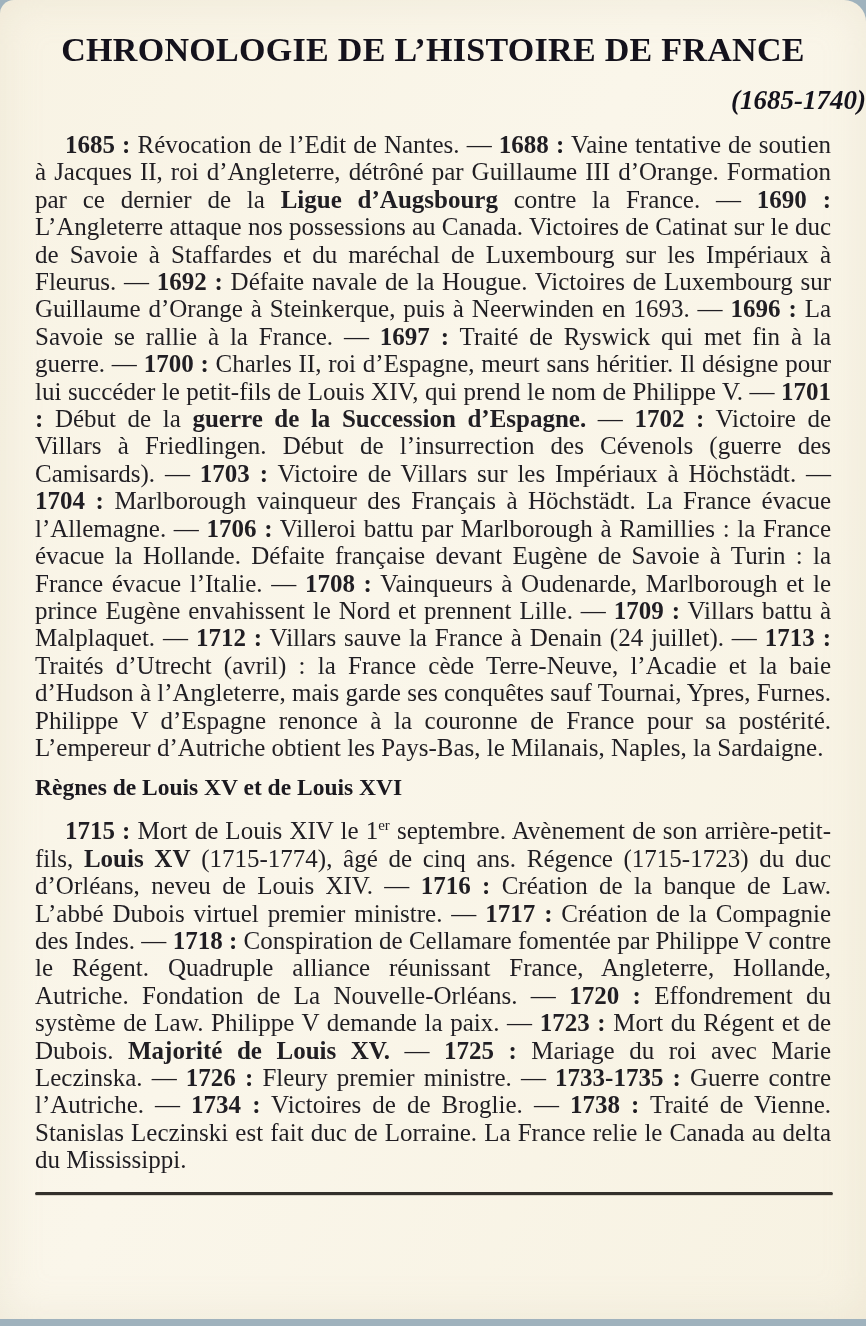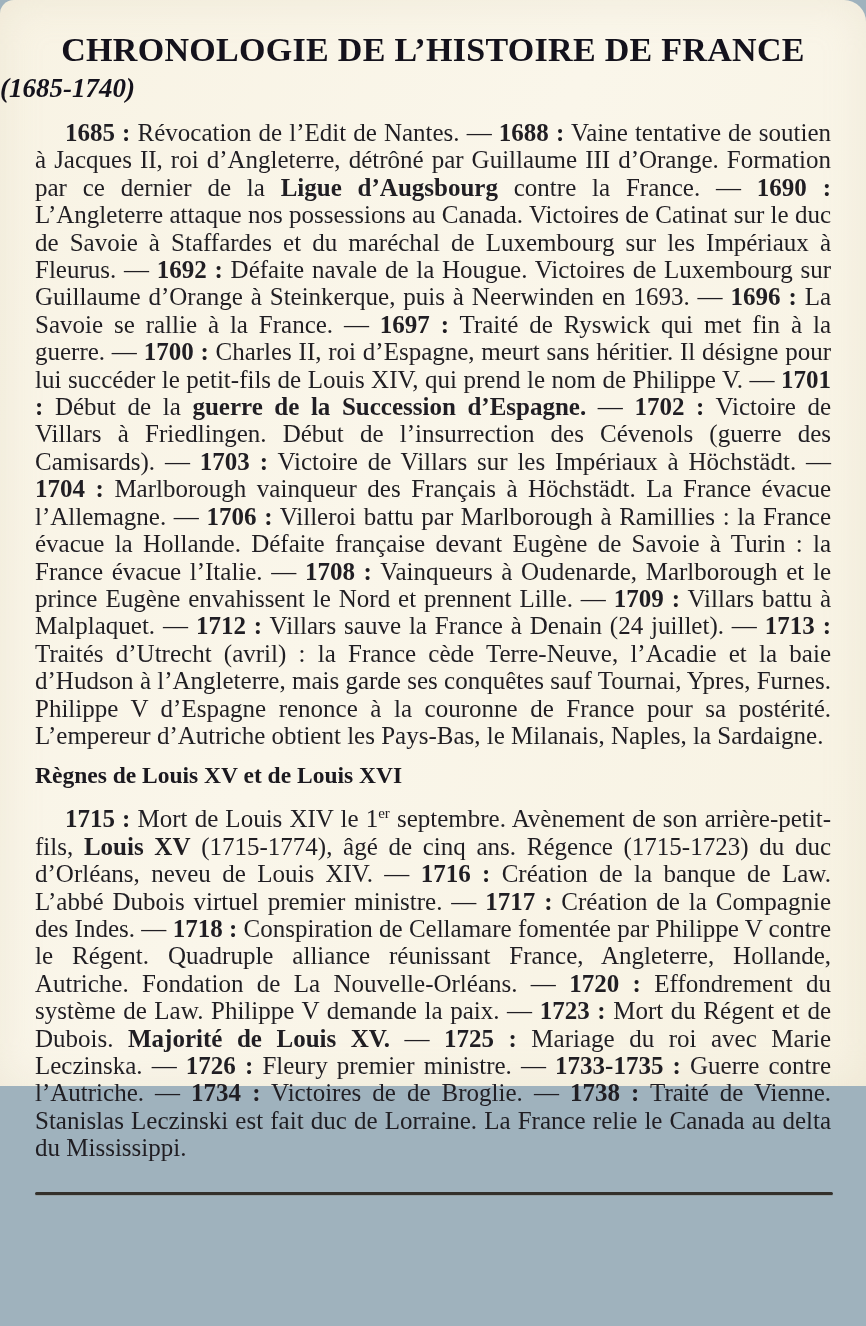--- a/index.html
+++ b/index.html
@@ -12,41 +12,41 @@
     background: #9fb2bd;
     font-family: "Liberation Serif", serif;
     overflow: hidden;
     position: relative;
   }
   .page {
     position: absolute;
     left: 0;
     top: 0;
     width: 866px;
-    height: 1086px;
+    height: 1319px;
     background: linear-gradient(115deg, #f8f3e4 0%, #faf6ea 45%, #f7f2e2 100%);
     border-radius: 14px 22px 0 0;
     box-shadow: inset 0 0 40px rgba(210,200,170,0.25);
   }
   .title {
     margin: 30px 20px 0 20px;
     text-align: center;
     font-weight: bold;
     font-size: 34px;
     line-height: 40px;
     letter-spacing: 0.3px;
     color: #14121c;
   }
   .subtitle {
-    text-align: left;
+    text-align: right;
     font-weight: bold;
     font-style: italic;
     font-size: 27px;
     line-height: 32px;
-    margin-top: 2px;
+    margin-top: 14px;
     color: #14121c;
   }
   .bodytext {
     margin: 15px 35px 0 35px;
     font-size: 25px;
     line-height: 27.4px;
     text-align: justify;
     color: #201e23;
   }
   .bodytext p {

